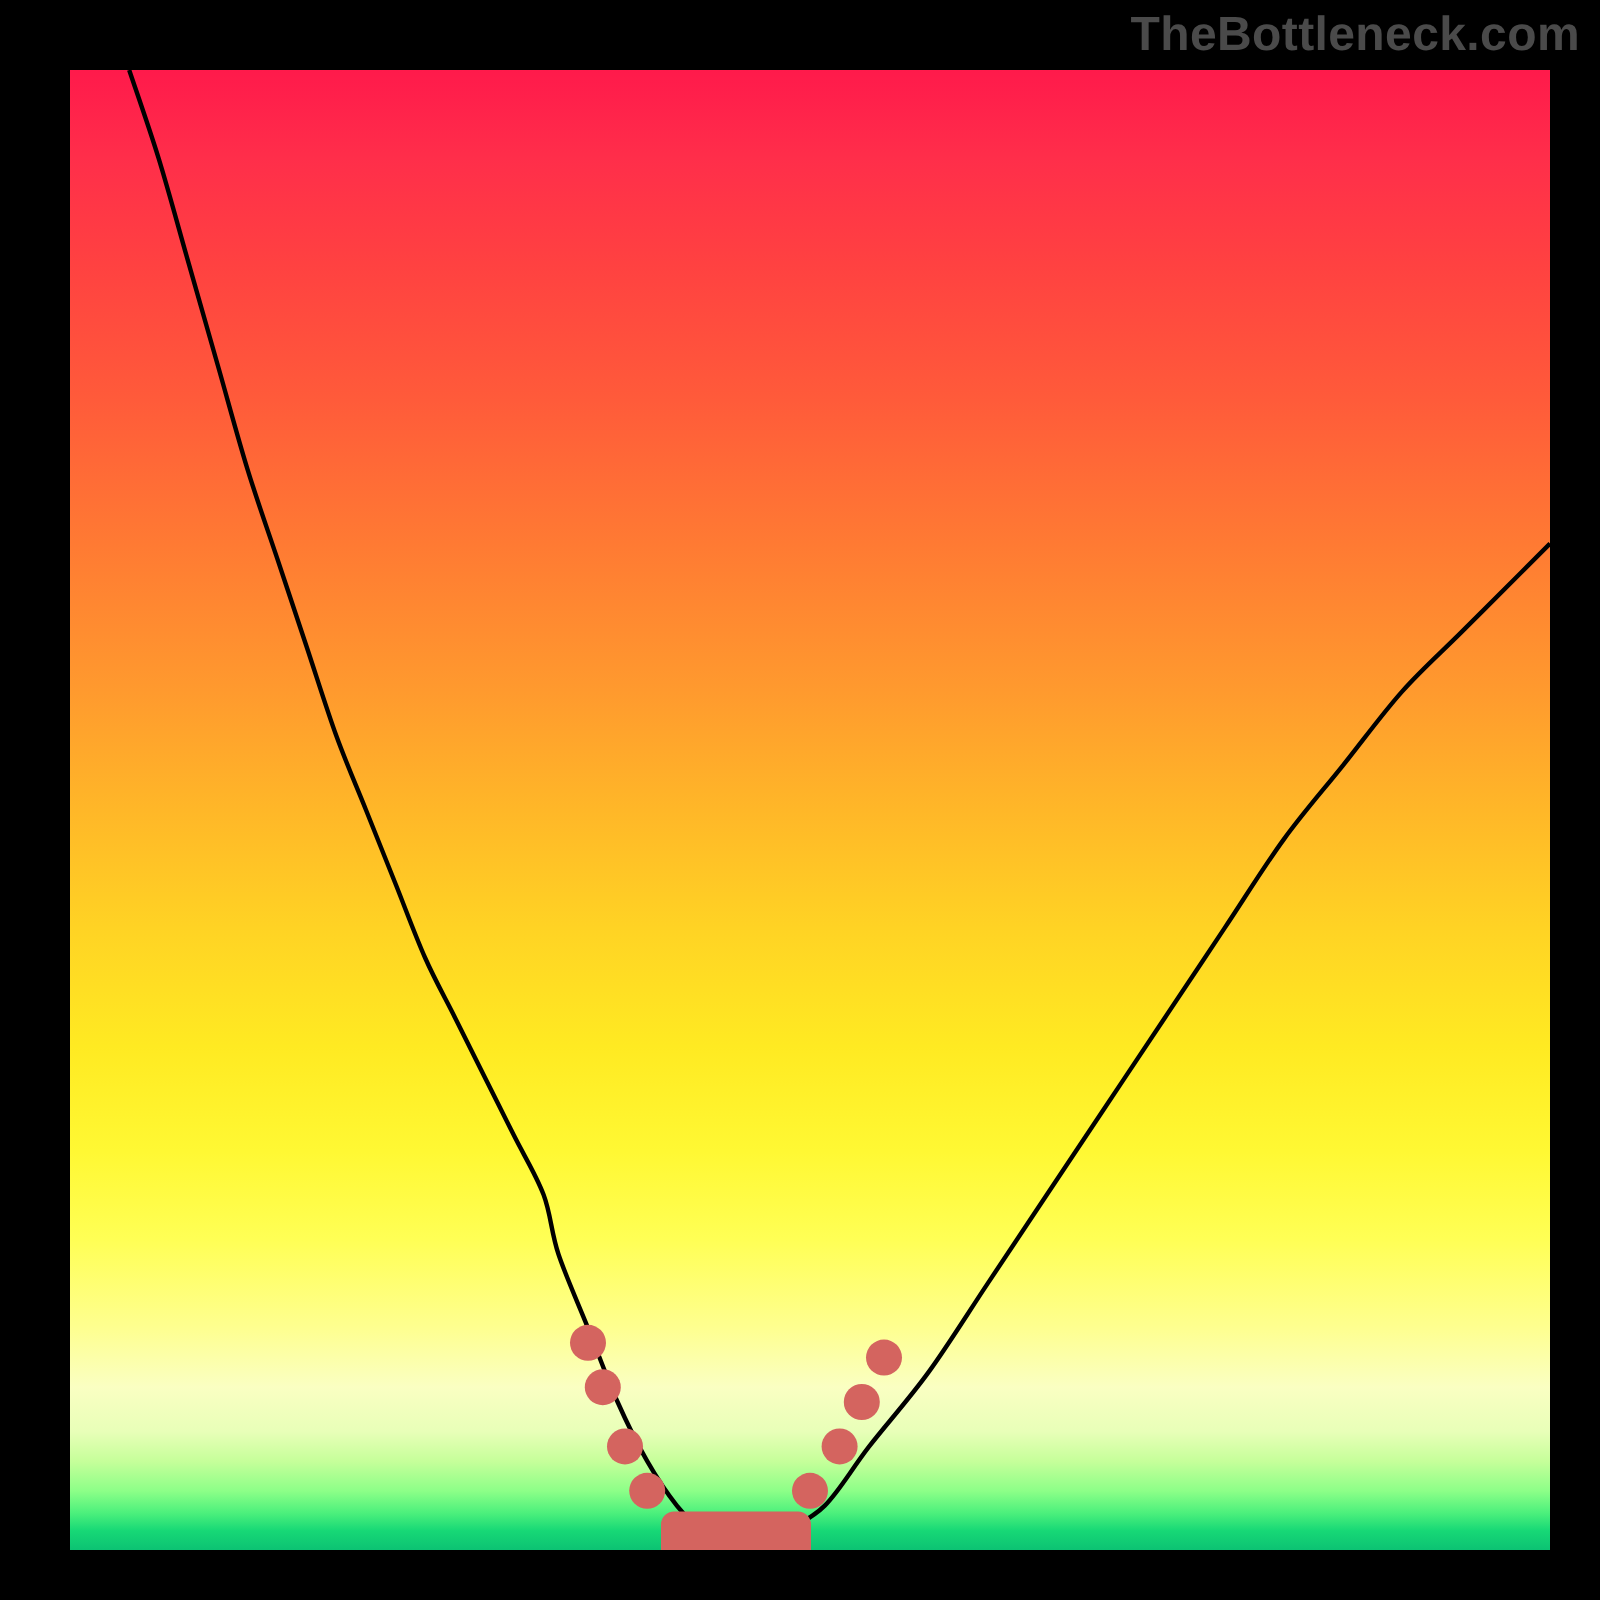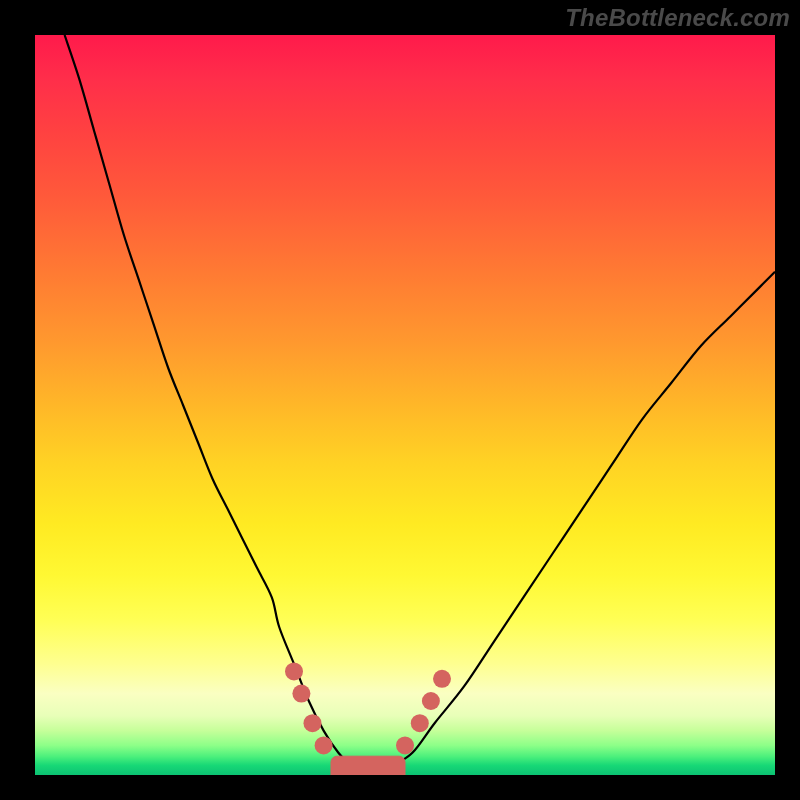--- a/index.html
+++ b/index.html
@@ -53,21 +53,20 @@
   }
   .watermark {
     position: absolute;
     top: 4px;
     right: 10px;
     color: #4a4a4a;
     font-size: 24px;
     font-weight: 600;
     letter-spacing: 0.2px;
     user-select: none;
-    font-style: italic;
   }
   svg.curve {
     position: absolute;
     left: 0; top: 0;
     width: 740px; height: 740px;
   }
   .curve-path {
     fill: none;
     stroke: #000;
     stroke-width: 2.2;

